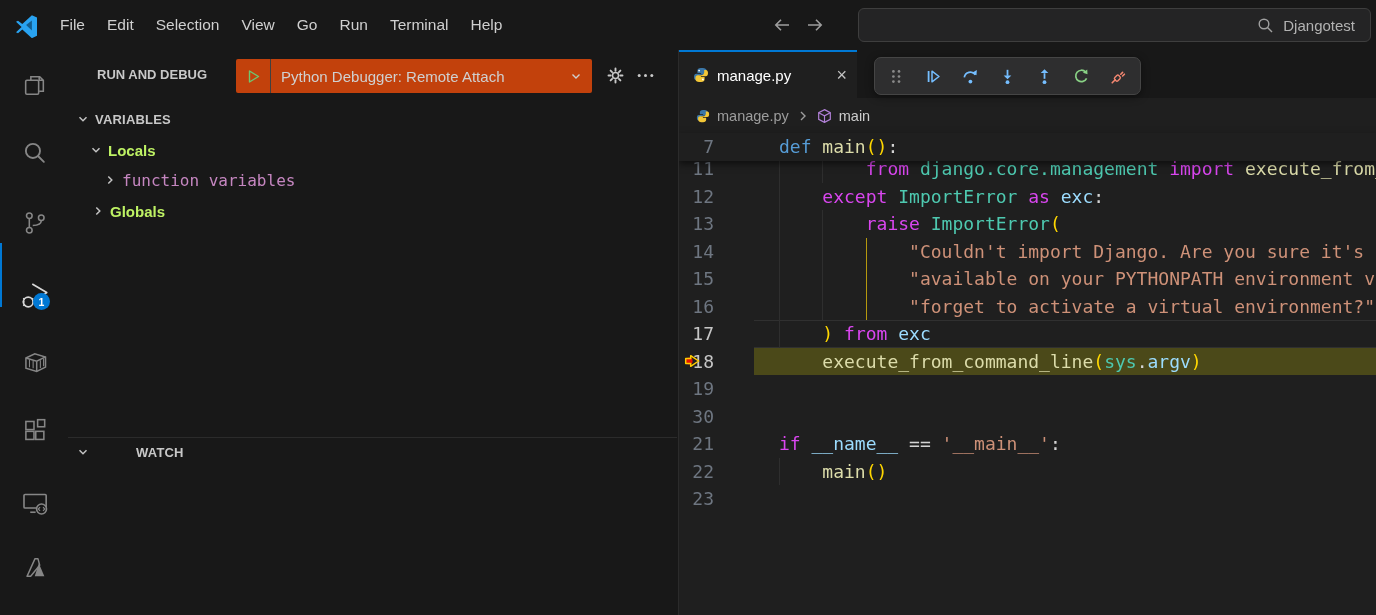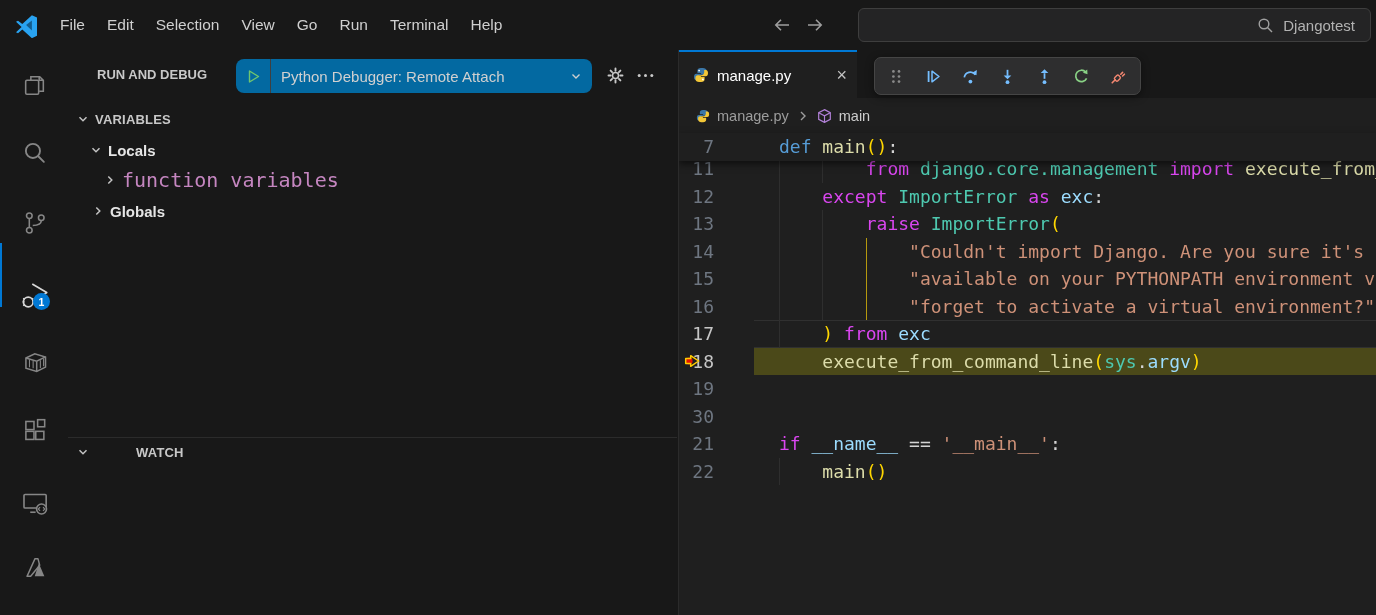--- a/index.html
+++ b/index.html
@@ -23,34 +23,34 @@
   .activity-item{position:absolute;left:10px;width:48px;height:48px;display:flex;align-items:center;justify-content:center;color:#868686;}
   .activity-item.active{color:#d7d7d7;}
   .activity-indicator{position:absolute;left:0;top:193px;width:2px;height:64px;background:#0078d4;}
   .badge{position:absolute;left:23px;top:22px;width:17px;height:17px;border-radius:50%;background:#0078d4;
          color:#fff;font-size:10.5px;font-weight:bold;display:flex;align-items:center;justify-content:center;}
 
   
   .sidebar{position:absolute;left:68px;top:50px;width:611px;height:565px;background:#181818;
            border-right:1px solid #2b2b2b;box-sizing:border-box;}
   .sb-title{position:absolute;left:29px;top:0;height:50px;line-height:50px;font-size:13px;font-weight:600;color:#c8c8c8;}
-  .launch{position:absolute;left:168px;top:9px;width:356px;height:34px;background:#0369a1;border-radius:8px;
+  .launch{position:absolute;left:168px;top:9px;width:356px;height:34px;background:#c2410c;border-radius:2px;
           display:flex;align-items:center;box-sizing:border-box;}
   .launch-play{width:34px;height:100%;display:flex;align-items:center;justify-content:center;border-right:1px solid #404040;}
   .launch-label{flex:1;padding-left:10px;font-size:15px;color:#d0d0d0;white-space:nowrap;overflow:hidden;}
   .launch-chevron{margin:0 9px 0 4px;color:#cfcfcf;}
   .icon-btn{position:absolute;width:24px;height:24px;display:flex;align-items:center;justify-content:center;color:#c9c9c9;}
   .gear-button{left:535px;top:13px;}
   .more-button{left:565px;top:13px;}
 
   .tree-row{position:absolute;left:0;right:1px;height:28px;display:flex;align-items:center;gap:5px;color:#cfcfcf;}
   .tree-row .chev{flex:none;display:flex;color:#c3c3c3;}
   .sec-label{font-size:13px;font-weight:700;color:#c8c8c8;letter-spacing:.2px;}
-  .item-label{font-size:15px;font-weight:600;color:#e5e5e5;}
-  .mono-label{font-family:"DejaVu Sans Mono",monospace;font-size:20px;font-weight:400;color:#c586c0;text-align:center;}
+  .item-label{font-size:15px;font-weight:600;color:#bef264;}
+  .mono-label{font-family:"DejaVu Sans Mono",monospace;font-size:16px;font-weight:400;color:#c586c0;text-align:center;}
   .watch-sep{position:absolute;left:0;right:1px;top:387px;height:1px;background:#2b2b2b;}
 
   
   .editor{position:absolute;left:679px;top:50px;width:697px;height:565px;background:#1f1f1f;overflow:hidden;}
   .tabbar{position:absolute;left:0;top:0;right:0;height:48px;background:#181818;display:flex;}
   .tab{width:178px;height:48px;box-sizing:border-box;background:#1f1f1f;border-top:2px solid #0078d4;
        display:flex;align-items:center;gap:8px;padding:0 10px 0 14px;}
   .tab-label{font-size:15px;color:#ffffff;white-space:nowrap;}
   .tab-close{margin-left:auto;font-size:18px;color:#c2c2c2;line-height:1;}
   .debug-toolbar{position:absolute;left:195px;top:7px;height:38px;box-sizing:border-box;
@@ -428,20 +428,26 @@
             <span class="ln">21</span>
           </div>
           <div class="content"><span class="tk-kw">if </span><span class="tk-va">__name__ </span><span class="tk-p">== </span><span class="tk-st">'__main__'</span><span class="tk-p">:</span></div>
         </div>
         <div class="crow">
           <div class="gutter">
             <span class="ln">22</span>
           </div>
           <div class="content"><span class="guide" style="left: calc(0ch + 25px);"></span><span class="tk-p">    </span><span class="tk-fn">main</span><span class="tk-b1">(</span><span class="tk-b1">)</span></div>
         </div>
+        <div class="crow">
+          <div class="gutter">
+            <span class="ln">23</span>
+          </div>
+          <div class="content"></div>
+        </div>
       </div>
     <div class="sticky">
         <div class="crow">
           <div class="gutter">
             <span class="ln">7</span>
           </div>
           <div class="content"><span class="tk-kwd">def </span><span class="tk-fn">main</span><span class="tk-b1">(</span><span class="tk-b1">)</span><span class="tk-p">:</span></div>
         </div>
       </div>
   </div>

